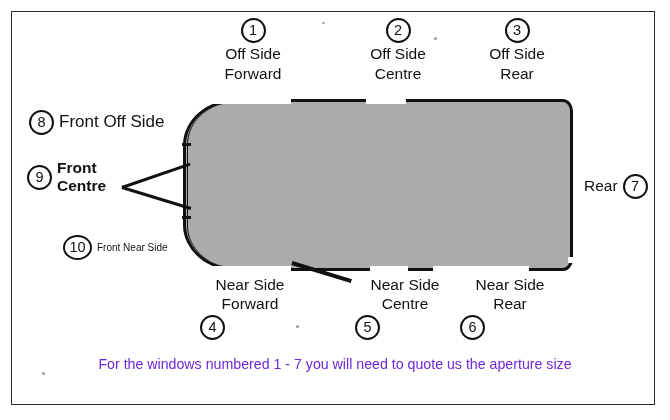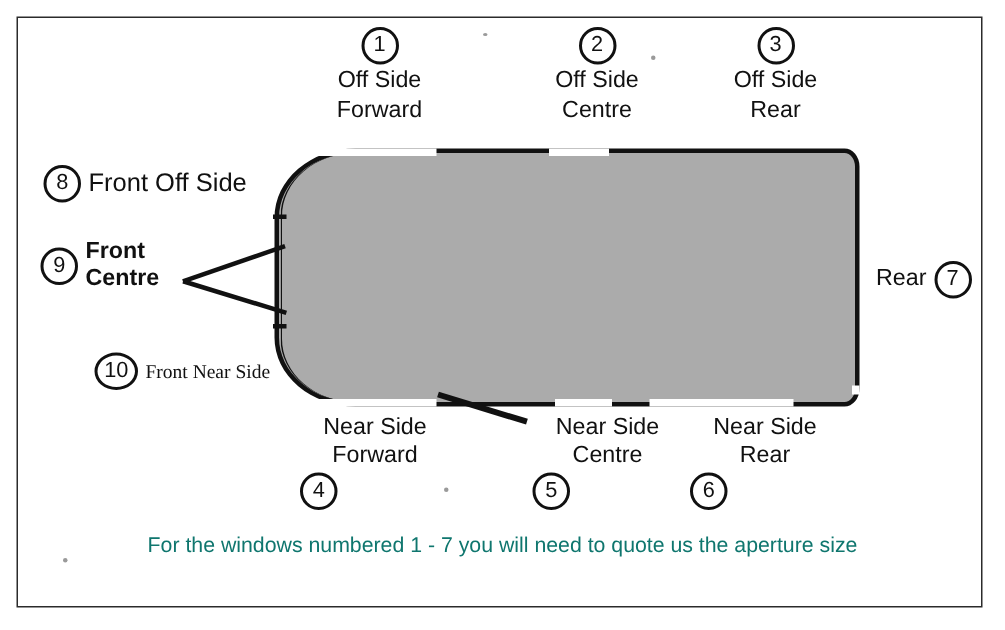--- a/index.html
+++ b/index.html
@@ -32,21 +32,21 @@
          border-left:1.6px solid #111;
          border-radius:50px 6px 6px 50px / 42px 8px 8px 42px;
          box-sizing:border-box;pointer-events:none;}
   
   .gap{position:absolute;background:#ffffff;}
 
   
   .lead{position:absolute;background:#111;transform-origin:left center;}
 
   .cap{position:absolute;left:0;right:0;text-align:center;
-       font-size:14.2px;line-height:1.45;color:#0f766e;}
+       font-size:14.2px;line-height:1.45;color:#6d28d9;}
 
   .speck{position:absolute;background:#9a9a9a;border-radius:50%;}
 </style>
 </head>
 <body>
 
 <div id="frame"></div>
 
 <div class="lbl stackTop" style="left:208px;top:18px;width:90px;">
   <div class="circ">1</div>
@@ -74,21 +74,21 @@
 <div class="lbl rowL" style="left:27px;top:159px;">
   <div class="circ">9</div>
   <div style="text-align:left;font-weight:bold;">
     <div>Front</div>
     <div>Centre</div>
   </div>
 </div>
 
 <div class="lbl rowL" style="left:20px;top:235px;margin-left:43px;">
   <div class="circ wide">10</div>
-  <div style="font-size:13px;font-family:Liberation Serif, serif;">Front Near Side</div>
+  <div style="font-size:10px;">Front Near Side</div>
 </div>
 
 <div class="lbl rowL" style="left:584px;top:174px;">
   <div>Rear</div>
   <div class="circ">7</div>
 </div>
 
 <div id="body">
   <div class="shell"></div>
   <div class="shellInner"></div>

